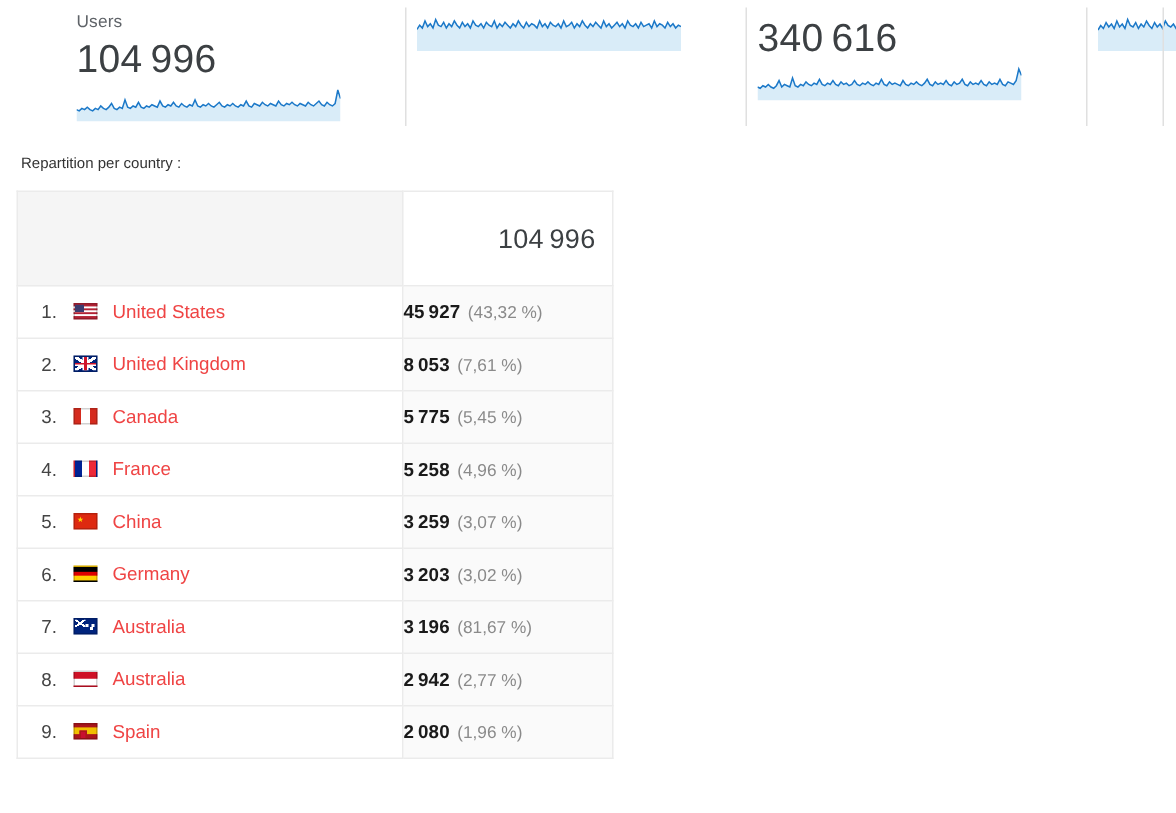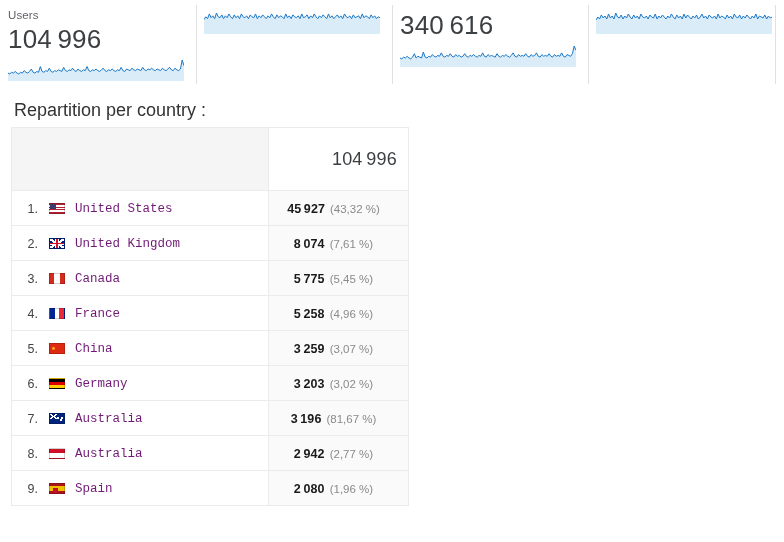--- a/index.html
+++ b/index.html
@@ -20,20 +20,21 @@
   .metrics {
     position: relative;
     height: 90px;
     display: flex;
   }
   .metric-card {
     position: relative;
     width: 196px;
     box-sizing: border-box;
     padding: 8px 0 0 8px;
+    margin-left: 43px;
   }
   .metric-card + .metric-card::before,
   .metrics::after {
     content: "";
     position: absolute;
     top: 5px;
     bottom: 6px;
     width: 1px;
     background: #e0e0e0;
   }
@@ -58,21 +59,21 @@
   }
   .sparkline {
     margin-top: 2px;
     width: 176px;
     height: 24px;
     display: block;
   }
 
   
   .section-title {
-    font-size: 18px;
+    font-size: 10px;
     color: #333333;
     margin: 11px 0 0 14px;
     line-height: 18px;
   }
 
   
   .table-wrap {
     margin: 8px 0 0 11px;
     width: 397px;
   }
@@ -108,21 +109,21 @@
 
   
   tbody tr { height: 35px; }
   .cell-country {
     background: #ffffff;
     padding: 0 6px 0 0 !important;
     white-space: nowrap;
   }
   .cell-value {
     background: #fafafa;
-    text-align: center;
+    text-align: left;
     padding-right: 10px !important;
     white-space: nowrap;
   }
   .rank {
     display: inline-block;
     width: 26px;
     text-align: right;
     font-size: 12.5px;
     color: #444444;
     margin-right: 11px;
@@ -135,24 +136,23 @@
     vertical-align: middle;
     margin-right: 10px;
     border: 1px solid rgba(0,0,0,0.18);
     box-sizing: border-box;
     background-size: 100% 100%;
     position: relative;
     overflow: hidden;
   }
   .country-name {
     font-size: 12.5px;
-    color: #701a75;
+    color: #ef4444;
     vertical-align: middle;
     cursor: pointer;
-    font-family: Liberation Mono, monospace;
   }
   .val-num {
     font-size: 12.5px;
     font-weight: bold;
     color: #1a1a1a;
     letter-spacing: 0.1px;
   }
   .val-pct {
     font-size: 11.5px;
     color: #8a8a8a;
@@ -206,21 +206,21 @@
         <th class="hdr-right">104 996</th>
       </tr>
     </thead>
     <tbody>
         <tr>
           <td class="cell-country"><span class="rank">1.</span><span class="flag" style="background-image: repeating-linear-gradient(rgb(178, 34, 52) 0px, rgb(178, 34, 52) 14.3%, rgb(255, 255, 255) 14.3%, rgb(255, 255, 255) 28.6%);"><span style="position:absolute;left:0;top:0;width:42%;height:54%;background:#3c3b6e"></span></span><span class="country-name">United States</span></td>
           <td class="cell-value"><span class="val-num">45 927</span><span class="val-pct">(43,32 %)</span></td>
         </tr>
         <tr>
           <td class="cell-country"><span class="rank">2.</span><span class="flag" style="background-image: linear-gradient(rgb(0, 36, 125), rgb(0, 36, 125));"><span style="position:absolute;left:0;top:0;right:0;bottom:0;background:linear-gradient(to bottom right,transparent 43%,#fff 43% 57%,transparent 57%),linear-gradient(to bottom left,transparent 43%,#fff 43% 57%,transparent 57%)"></span><span style="position:absolute;left:0;top:37%;right:0;height:26%;background:#fff"></span><span style="position:absolute;top:0;left:37%;bottom:0;width:26%;background:#fff"></span><span style="position:absolute;left:0;top:42%;right:0;height:16%;background:#cf142b"></span><span style="position:absolute;top:0;left:42%;bottom:0;width:16%;background:#cf142b"></span></span><span class="country-name">United Kingdom</span></td>
-          <td class="cell-value"><span class="val-num">8 074</span><span class="val-pct">(7,61 %)</span></td>
+          <td class="cell-value"><span class="val-num">8 053</span><span class="val-pct">(7,61 %)</span></td>
         </tr>
         <tr>
           <td class="cell-country"><span class="rank">3.</span><span class="flag" style="background-image: linear-gradient(to right, rgb(213, 43, 30) 0px, rgb(213, 43, 30) 28%, rgb(255, 255, 255) 28%, rgb(255, 255, 255) 72%, rgb(213, 43, 30) 72%, rgb(213, 43, 30) 100%);"></span><span class="country-name">Canada</span></td>
           <td class="cell-value"><span class="val-num">5 775</span><span class="val-pct">(5,45 %)</span></td>
         </tr>
         <tr>
           <td class="cell-country"><span class="rank">4.</span><span class="flag" style="background-image: linear-gradient(to right, rgb(0, 35, 149) 0px, rgb(0, 35, 149) 33.3%, rgb(255, 255, 255) 33.3%, rgb(255, 255, 255) 66.6%, rgb(237, 41, 57) 66.6%, rgb(237, 41, 57) 100%);"></span><span class="country-name">France</span></td>
           <td class="cell-value"><span class="val-num">5 258</span><span class="val-pct">(4,96 %)</span></td>
         </tr>
         <tr>

